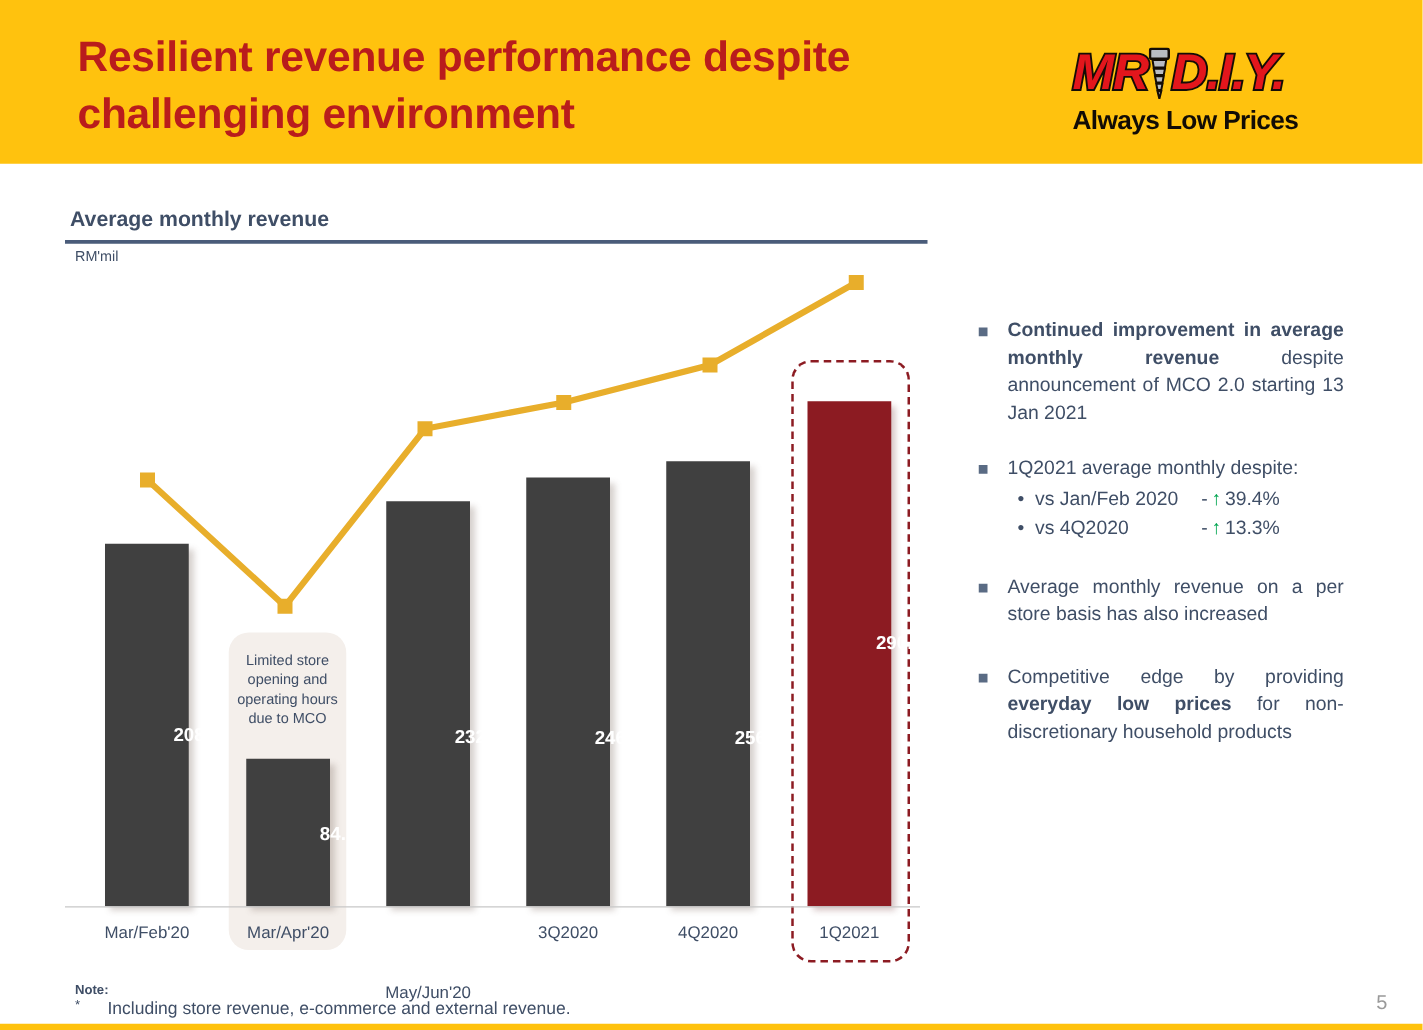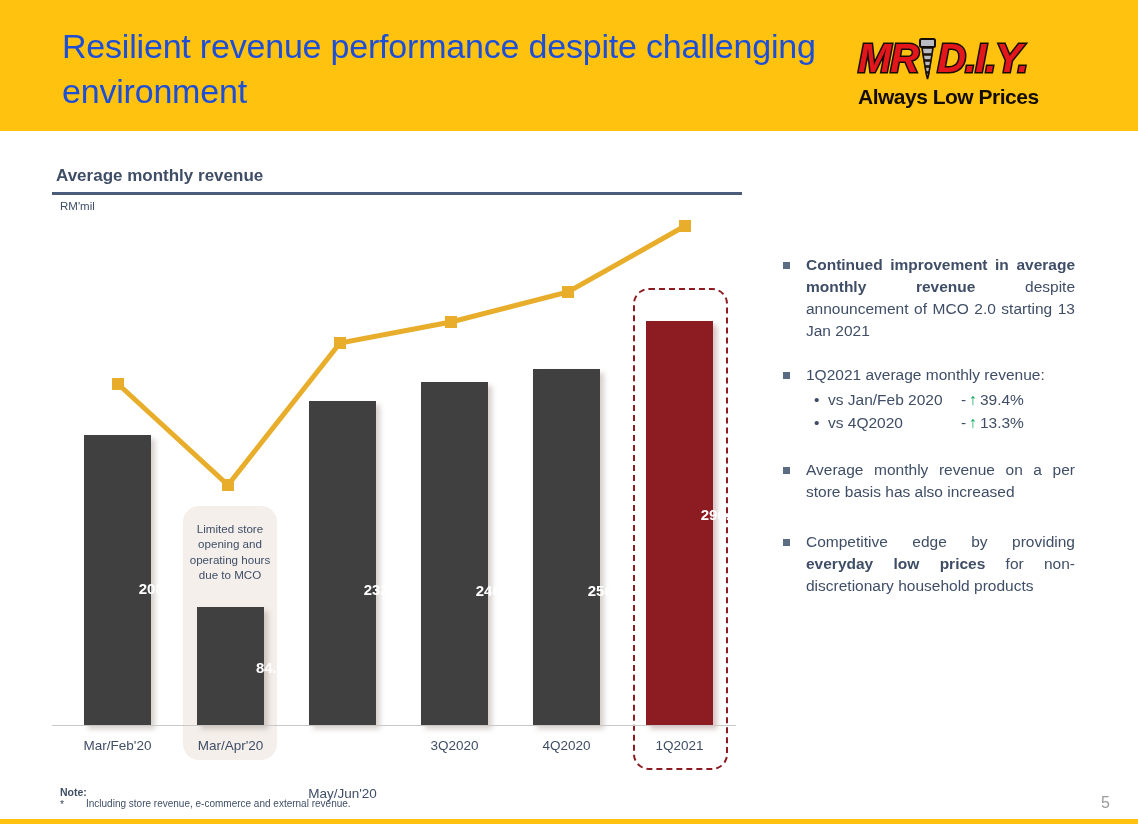--- a/index.html
+++ b/index.html
@@ -12,22 +12,22 @@
   }
   .slide{position:absolute;inset:0;background:#fff;}
 
   
   .header{
     position:absolute;left:0;top:0;width:1138px;height:131px;
     background:#FFC20E;
   }
   .header-title{
     position:absolute;left:62px;top:24px;width:760px;
-    color:#1d4ed8;
-    font-size:34px;font-weight:normal;line-height:1.33;
+    color:#b91c1c;
+    font-size:34px;font-weight:bold;line-height:1.33;
     letter-spacing:-0.2px;
   }
   .logo{
     position:absolute;right:28px;top:24px;width:252px;height:90px;
     display:flex;flex-direction:column;align-items:flex-start;justify-content:center;
   }
   .logo-mark{
     position:relative;display:flex;align-items:center;justify-content:center;
     height:52px;
   }
@@ -132,21 +132,21 @@
   .note-title{
     position:absolute;left:60px;top:786px;
     font-size:10.5px;font-weight:bold;color:#3F4E66;
   }
   .note-star{
     position:absolute;left:60px;top:798px;
     font-size:10.5px;color:#3F4E66;
   }
   .note-body{
     position:absolute;left:86px;top:798px;
-    font-size:10px;color:#3F4E66;
+    font-size:14px;color:#3F4E66;
   }
   .pagenum{
     position:absolute;right:28px;top:794px;
     font-size:16px;color:#9a9a9a;
   }
   .bottom-rule{
     position:absolute;left:0;bottom:0;width:1138px;height:5px;
     background:#FFC20E;
   }
 </style>
@@ -244,21 +244,21 @@
     <div class="b-row">
       <div class="b-sq"></div>
       <div class="b-txt">
         <b>Continued improvement in average monthly revenue</b><span> despite announcement of MCO 2.0 starting 13 Jan 2021</span>
       </div>
     </div>
 
     <div class="b-row" style="margin-bottom:16px;">
       <div class="b-sq"></div>
       <div class="b-txt">
-        <div>1Q2021 average monthly revenue:</div>
+        <div>1Q2021 average monthly despite:</div>
         <div class="sub">
           <div class="sub-row">
             <span class="sub-dot">•</span>
             <span class="sub-label" style="width:133px;">vs Jan/Feb 2020</span>
             <span>-</span>
             <span class="arrow-up" style="margin:0 3px;">↑</span>
             <span>39.4%</span>
           </div>
           <div class="sub-row">
             <span class="sub-dot">•</span>

